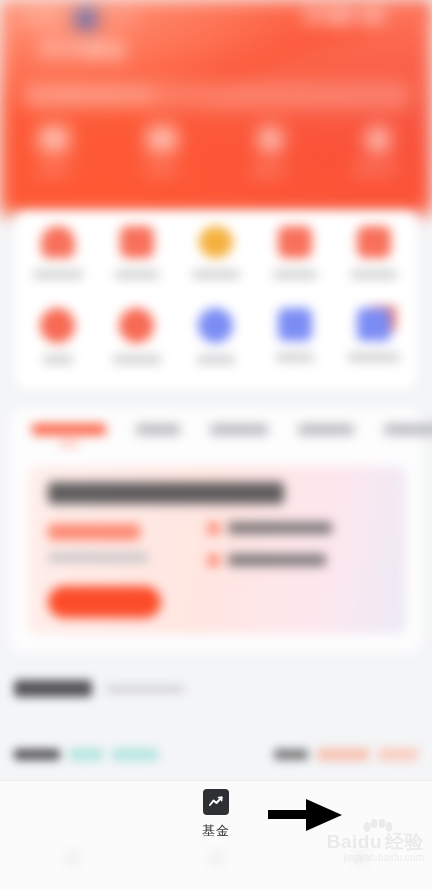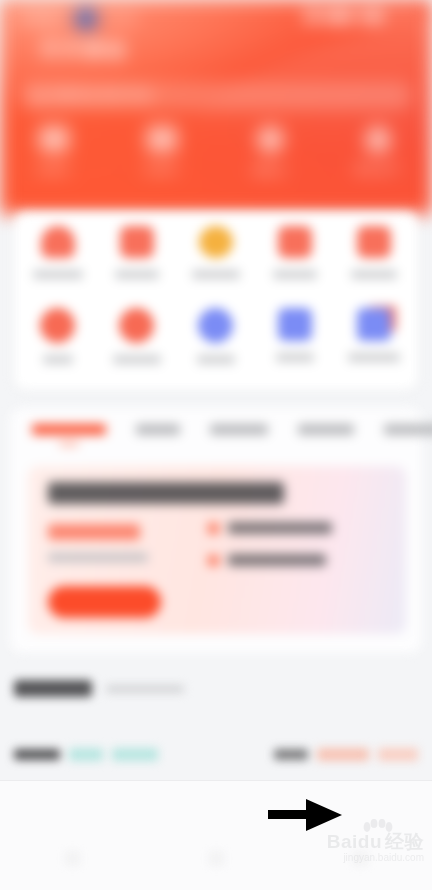--- a/index.html
+++ b/index.html
@@ -303,20 +303,29 @@
     <span class="lr-name"></span>
     <span class="lr-tag"></span>
     <span class="lr-tag2"></span>
     <span class="lr-num"></span>
     <span class="lr-pct"></span>
     <span class="lr-pct2"></span>
   </div>
 
   <div class="tabbar">
     <div class="tabbar-inner">
+      <div class="tb sel">
+        <span class="tb-chart">
+          <svg width="16" height="16" viewBox="0 0 16 16">
+            <polyline points="2,11 5.5,6.5 8.5,9 13.5,3.5" fill="none" stroke="#ffffff" stroke-width="2" stroke-linecap="round" stroke-linejoin="round"></polyline>
+            <polyline points="10.5,3.5 13.8,3.3 13.6,6.6" fill="none" stroke="#ffffff" stroke-width="1.6" stroke-linecap="round" stroke-linejoin="round"></polyline>
+          </svg>
+        </span>
+        <span class="tb-label">基金</span>
+      </div>
 
 
     </div>
 
     <div class="gesture">
       <span class="g-cell">
           <span class="g-sq"></span>
         </span>
       <span class="g-cell">
           <span class="g-sq"></span>

